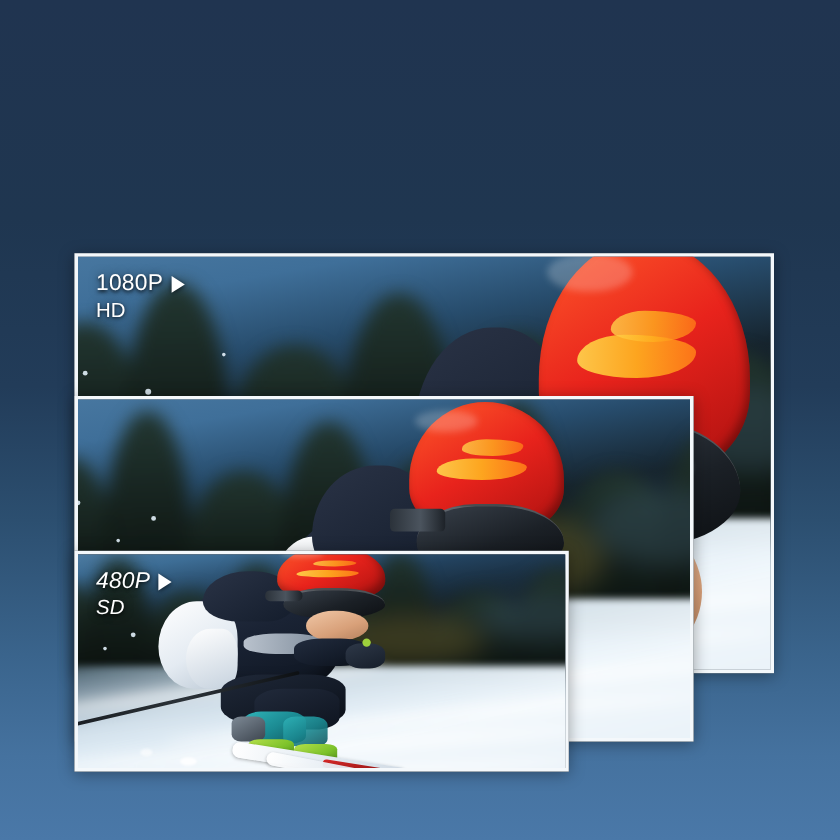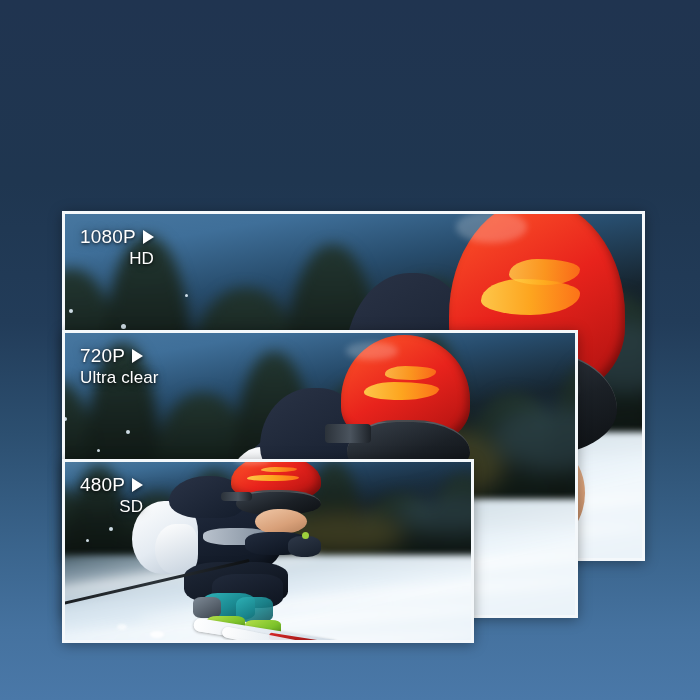--- a/index.html
+++ b/index.html
@@ -70,21 +70,21 @@
   .panel {
     position: absolute;
     background: #0d1620;
     border: 3px solid #f4f8fb;
     box-sizing: border-box;
     overflow: hidden;
     box-shadow: 0 2px 12px rgba(0,0,0,0.35);
   }
   .panel-1 { left: 62px;  top: 211px; width: 583px; height: 350px; z-index: 1; }
   .panel-2 { left: 62px;  top: 330px; width: 516px; height: 288px; z-index: 2; }
-  .panel-3 { left: 62px;  top: 459px; width: 412px; height: 184px; z-index: 3; }
+  .panel-3 { left: 62px;  top: 459px; width: 412px; height: 184px; z-index: 3; font-style: italic; }
 
   .photo {
     position: absolute;
     inset: 0;
     overflow: hidden;
   }
 
   
   .scene {
     position: absolute;
@@ -262,21 +262,20 @@
     border-left: 11px solid #ffffff;
     border-top: 7px solid transparent;
     border-bottom: 7px solid transparent;
     filter: drop-shadow(0 1px 2px rgba(0,0,0,0.7));
   }
   .res-sub {
     font-size: 17px;
     font-weight: 400;
     margin-top: 1px;
     letter-spacing: 0.1px;
-    text-align: right;
   }
 </style>
 </head>
 <body>
 
 <div id="stage">
 
 
   <div class="panel panel-1">
     <div class="photo">
@@ -394,27 +393,20 @@
           <div class="sk-part glove" style="left:64%; top:58%; width:16%; height:14%;"></div>
           <div class="sk-part" style="left:70%; top:56%; width:8%; height:8%; background:#9ed13c; border-radius:50%; opacity:.9;"></div>
 
           <div class="sk-part leg" style="left:20%; top:76%; width:44%; height:28%;"></div>
 
           <div class="sk-part pole" style="left:-34%; top:70%; width:56%; height:3px; transform:rotate(12deg);"></div>
           <div class="sk-part pole-tip" style="left:-36%; top:68%; width:7px; height:7px;"></div>
         </div>
       </div>
     </div>
-    <div class="res-label">
-      <div class="res-top">
-        <span>720P</span>
-        <span class="play-tri"></span>
-      </div>
-      <div class="res-sub">Ultra clear</div>
-    </div>
   </div>
 
   <div class="panel panel-3">
     <div class="photo">
       <div class="scene">
         <div class="sky-snow-bg" style="background:linear-gradient(172deg,#5b87ab 0%,#3d6d95 12%,#22415d 24%,#14212b 38%,#0c151b 52%,#20364a 60%,#5d80a0 68%,#b0cadd 77%,#dfebf4 88%,#f2f7fb 100%);"></div>
 
         <div class="forest" style="top:0%; height:58%;">
           <div class="tree" style="left:0%;  width:13%; height:70%;"></div>
           <div class="tree" style="left:10%; width:11%; height:88%;"></div>

